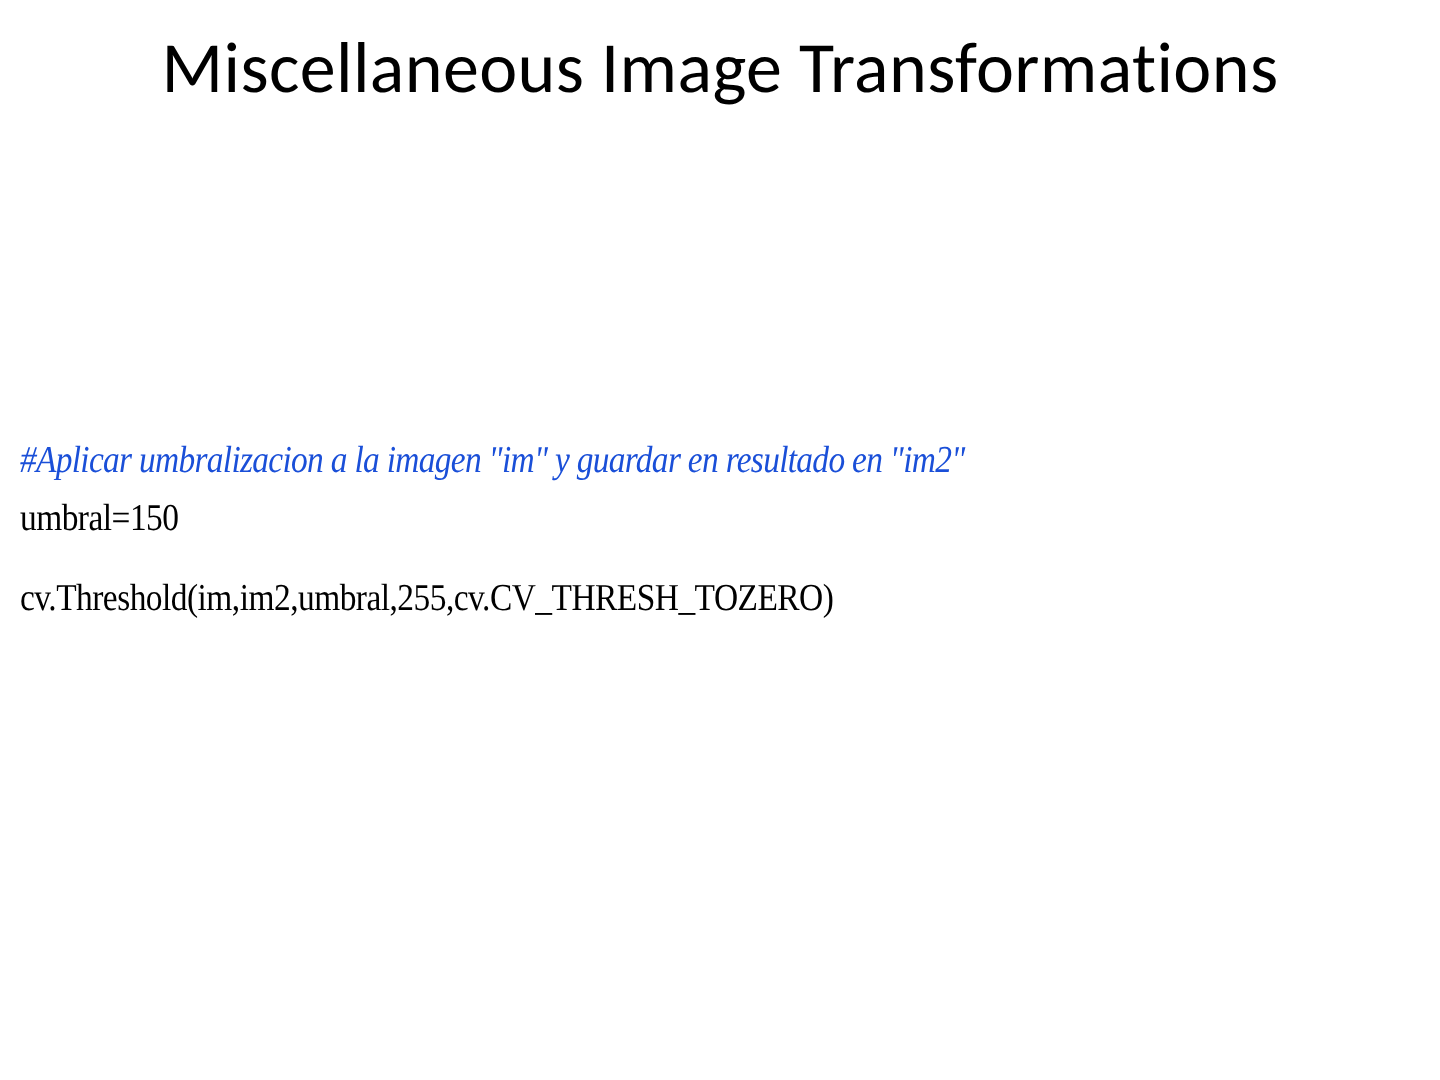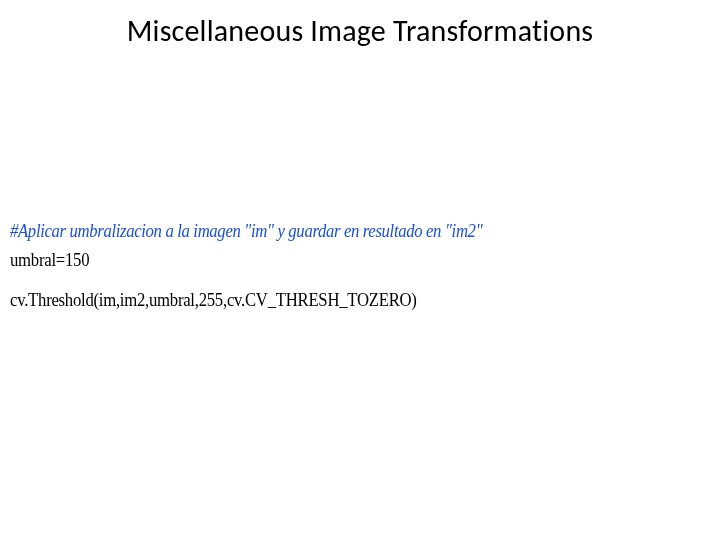--- a/index.html
+++ b/index.html
@@ -16,21 +16,21 @@
     height: 540px;
     position: relative;
     box-sizing: border-box;
   }
   .title {
     position: absolute;
     top: 12px;
     left: 0;
     width: 720px;
     text-align: center;
-    font-size: 30px;
+    font-size: 36px;
     color: #000000;
     font-weight: 400;
     letter-spacing: 0.2px;
   }
   .code-block {
     position: absolute;
     top: 216px;
     left: 10px;
     width: 700px;
     font-family: "Comic Sans MS", "Segoe Script", cursive;

